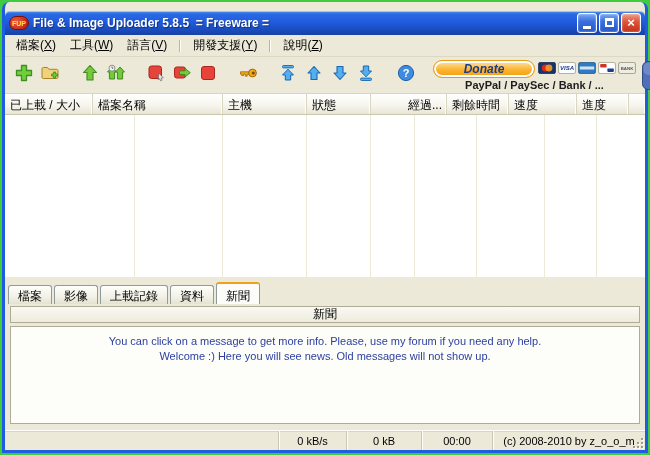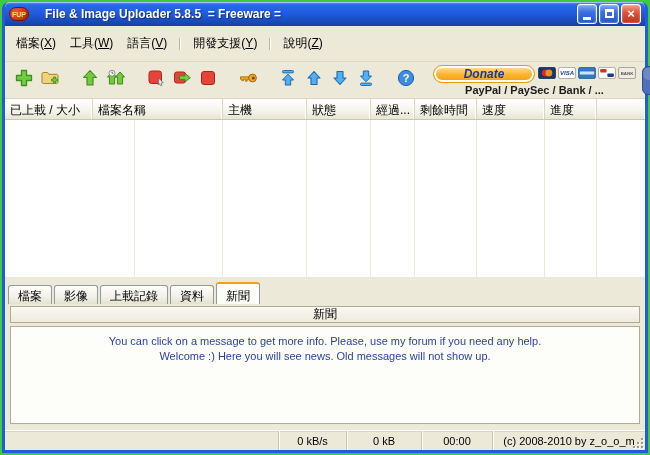--- a/index.html
+++ b/index.html
@@ -13,21 +13,21 @@
     border-radius:7px 7px 0 0;
     background:#ece9d8;
   }
 
   
   .titlebar {
     height:24px; flex:0 0 24px;
     border-radius:5px 5px 0 0;
     background:linear-gradient(180deg,#5a9cf5 0%,#2a6ae4 12%,#215ce0 45%,#1747b2 88%,#1941a5 100%);
     box-shadow:inset 0 1px 0 rgba(255,255,255,.45);
-    display:flex; align-items:center; padding:0 4px; gap:16px;
+    display:flex; align-items:center; padding:0 4px; gap:4px;margin-top:9px;
   }
   .app-icon {
     width:20px; height:14px; border-radius:7px;
     background:radial-gradient(circle at 35% 35%, #f05a3c, #b31505);
     color:#ffe34d; font-size:7px; font-weight:bold; line-height:14px; text-align:center;
     border:1px solid #7c0f03; flex:0 0 auto;
   }
   .title-text {
     color:#fff; font-size:12px; font-weight:bold; white-space:pre;
     text-shadow:1px 1px 1px #10307a; flex:1 1 auto; overflow:hidden;
@@ -39,21 +39,21 @@
     color:#fff; font-size:12px; font-weight:bold; line-height:18px; text-align:center;
     box-shadow:inset 0 0 2px rgba(255,255,255,.6);
   }
   .win-btn.close { background:linear-gradient(180deg,#f0a08c 0%,#e0563a 40%,#c33018 100%); font-size:13px; }
   .win-btn.min span { display:block; width:8px; height:3px; background:#fff; margin:12px auto 0; }
   .win-btn.max span { display:block; width:9px; height:9px; border:2px solid #fff; border-top-width:3px; margin:4px auto 0; }
 
   
   .menubar {
     flex:0 0 20px; background:#ece9d8; display:flex; align-items:center;
-    padding:7px 4px; font-size:12px; border-bottom:1px solid #dcd8c4;
+    padding:0 4px; font-size:12px; border-bottom:1px solid #dcd8c4;
   }
   .menu-item { padding:2px 7px; color:#000; cursor:default; white-space:nowrap; }
   .menu-item u { text-decoration:underline; }
   .menu-sep { width:2px; height:12px; border-left:1px solid #b9b6a5; border-right:1px solid #fffef5; margin:0 5px; }
 
   
   .toolbar {
     flex:0 0 37px; background:#ece9d8; display:flex; align-items:center;
     padding:0 6px; border-bottom:1px solid #d8d4c0;
   }
@@ -293,21 +293,21 @@
           </svg>
         </div>
     </div>
   </div>
 
   <div class="list-header" id="list-header">
       <div class="col-h" style="width: 88px; flex: 0 0 88px;">已上載 / 大小</div>
       <div class="col-h" style="width: 130px; flex: 0 0 130px;">檔案名稱</div>
       <div class="col-h" style="width: 84px; flex: 0 0 84px;">主機</div>
       <div class="col-h" style="width: 64px; flex: 0 0 64px;">狀態</div>
-      <div class="col-h" style="width: 44px; flex: 0 0 44px;">經過...</div>
+      <div class="col-h" style="width: 44px; flex: 0 0 44px; margin-left: 32px;">經過...</div>
       <div class="col-h" style="width: 62px; flex: 0 0 62px;">剩餘時間</div>
       <div class="col-h" style="width: 68px; flex: 0 0 68px;">速度</div>
       <div class="col-h" style="width: 52px; flex: 0 0 52px;">進度</div>
       <div class="col-h filler"></div>
     </div>
 
   <div class="list-body" id="list-body">
       <div class="gridline" style="left: 129px;"></div>
       <div class="gridline" style="left: 217px;"></div>
       <div class="gridline" style="left: 301px;"></div>

